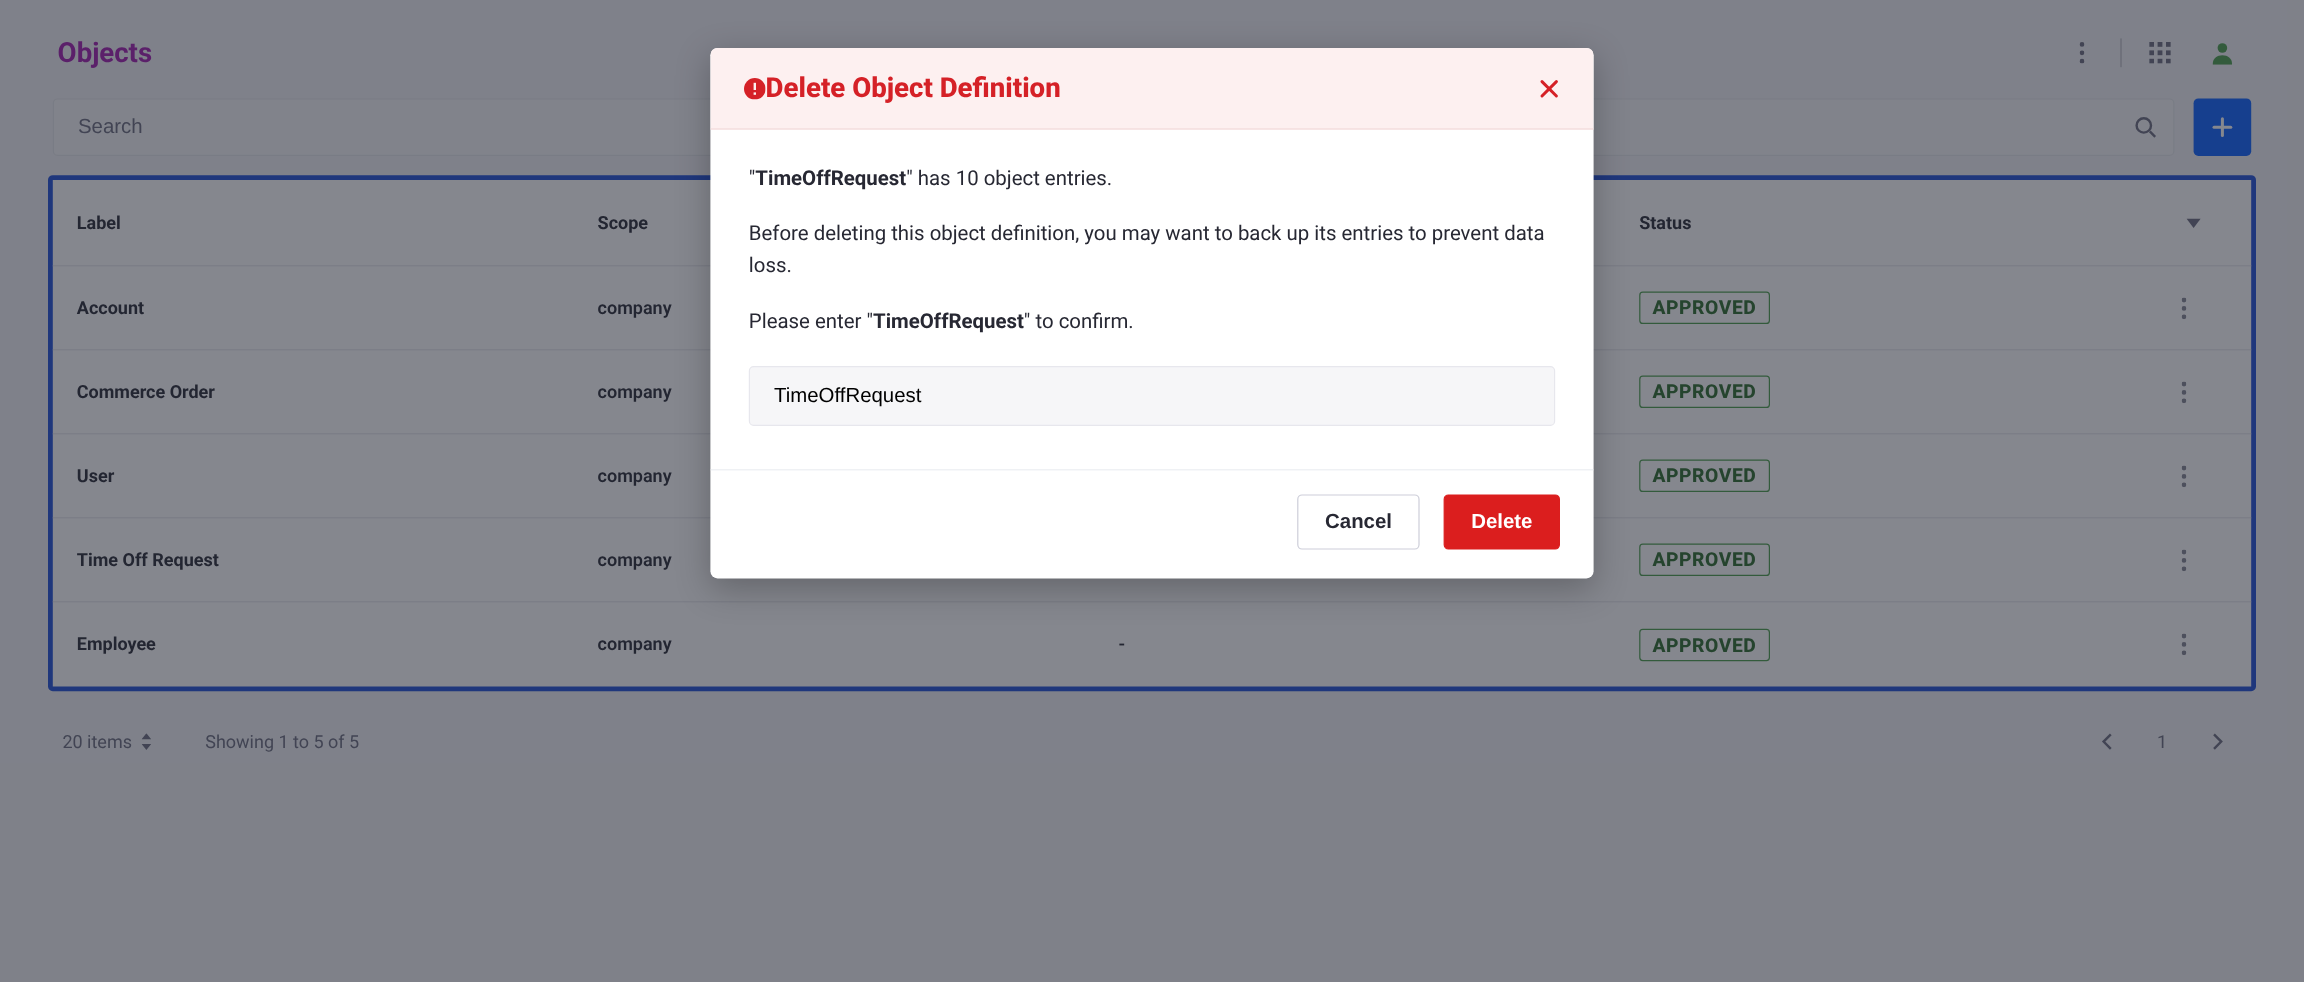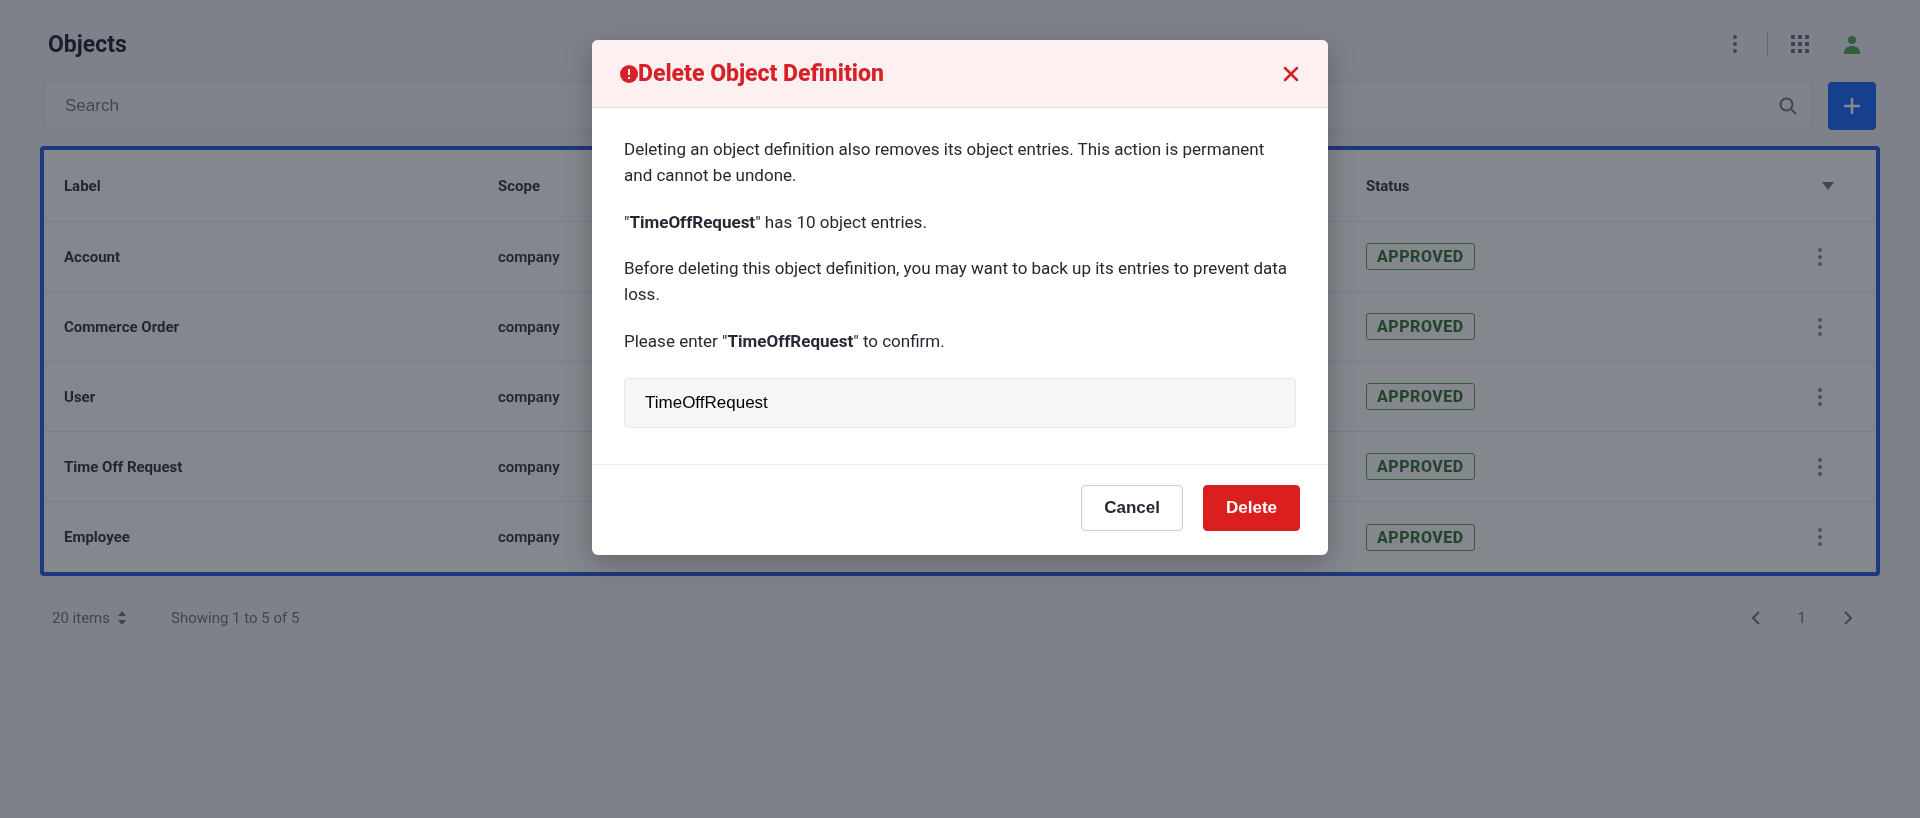--- a/index.html
+++ b/index.html
@@ -21,21 +21,21 @@
   }
   .header-bar {
     display: flex;
     align-items: center;
     justify-content: space-between;
     padding: 24px 8px 18px;
   }
   .page-title {
     font-size: 23px;
     font-weight: 700;
-    color: #0f172a;
+    color: #a21caf;
   }
   .header-icons {
     display: flex;
     align-items: center;
     gap: 12px;
   }
   .icon-btn {
     width: 40px; height: 40px;
     display: inline-flex;
     align-items: center;
@@ -404,21 +404,20 @@
         <span class="modal-title">Delete Object Definition</span>
       </div>
       <button class="modal-close">
         <svg width="18" height="18" viewBox="0 0 18 18" fill="none" stroke="currentColor" stroke-width="2.5" stroke-linecap="round">
             <line x1="3" y1="3" x2="15" y2="15"></line>
             <line x1="15" y1="3" x2="3" y2="15"></line>
           </svg>
       </button>
     </div>
     <div class="modal-body">
-      <p>Deleting an object definition also removes its object entries. This action is permanent and cannot be undone.</p>
       <p><span>"</span><strong>TimeOffRequest</strong><span>" has 10 object entries.</span></p>
       <p>Before deleting this object definition, you may want to back up its entries to prevent data loss.</p>
       <p><span>Please enter "</span><strong>TimeOffRequest</strong><span>" to confirm.</span></p>
       <input class="confirm-input" value="TimeOffRequest" style="">
     </div>
     <div class="modal-foot">
       <button class="btn btn-secondary">Cancel</button>
       <button class="btn btn-danger">Delete</button>
     </div>
   </div>

